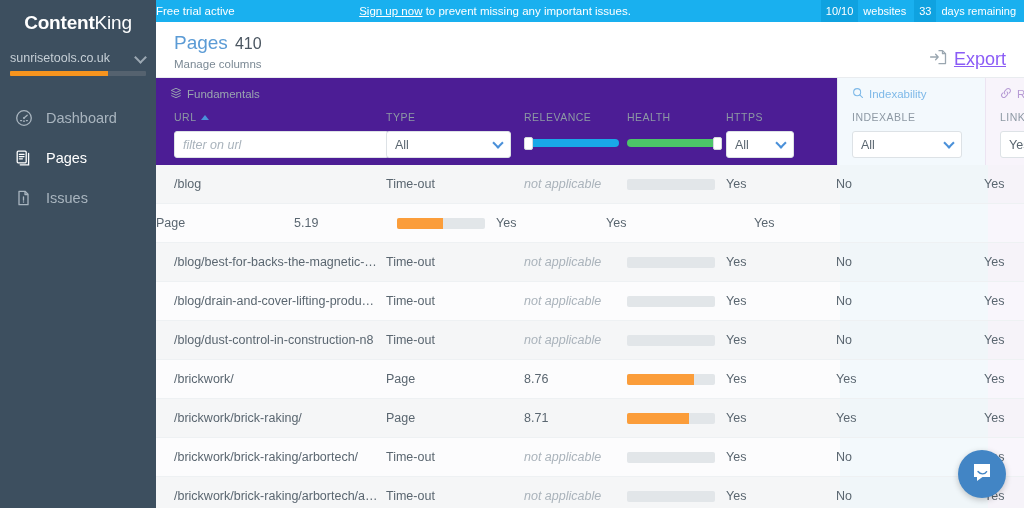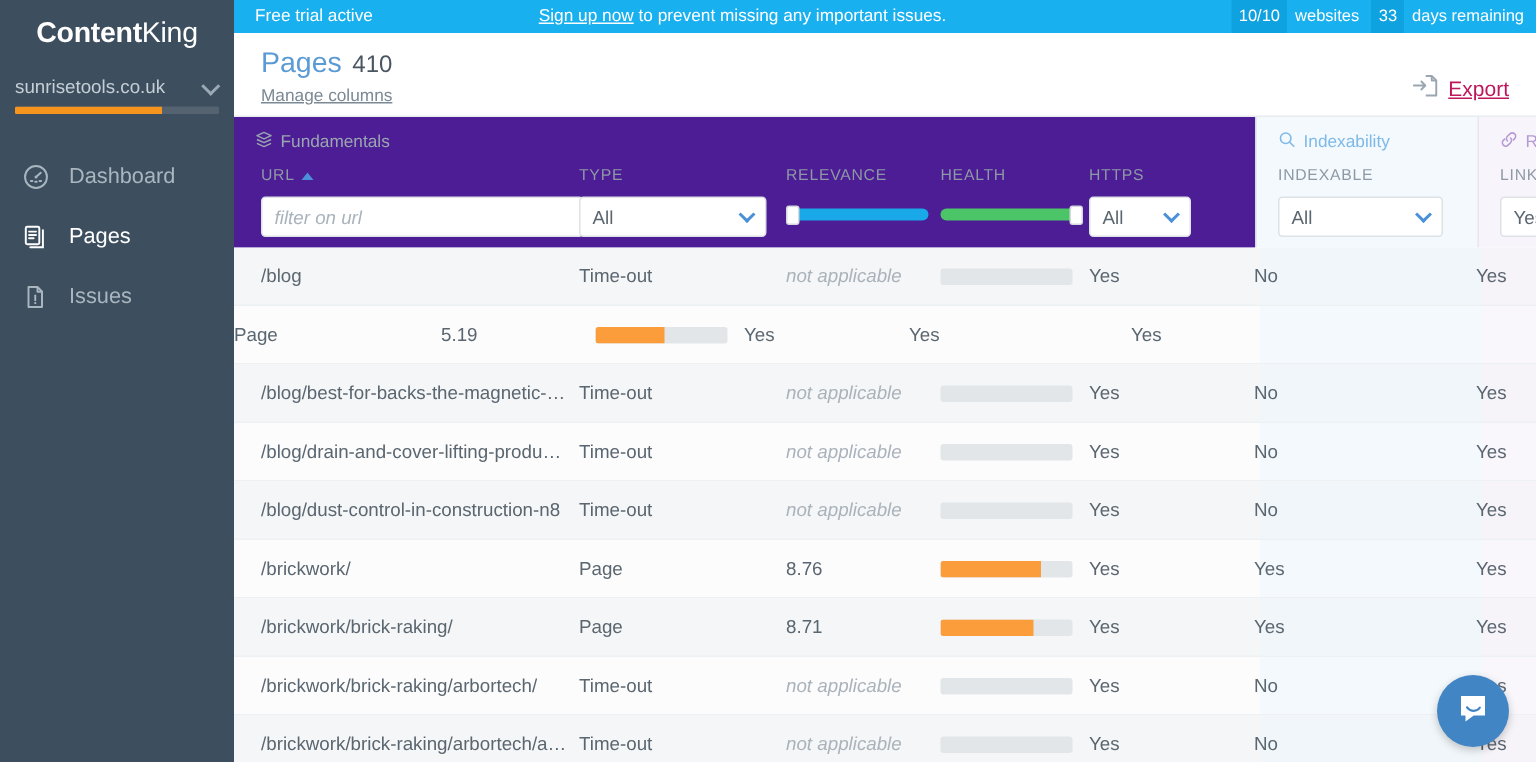--- a/index.html
+++ b/index.html
@@ -67,21 +67,21 @@
   
   .main { flex: 1 1 auto; height: 508px; display: flex; flex-direction: column; background: #ffffff; position: relative; }
 
   
   .banner {
     height: 22px; background: #19b0ef; color: #ffffff;
     display: flex; align-items: center;
     font-size: 11.5px; flex: 0 0 22px;
     position: relative;
   }
-  .banner-left { padding-left: 14px; }
+  .banner-left { }
   .banner-center {
     position: absolute; left: 0; right: 0; text-align: center;
     padding-right: 190px;
   }
   .banner-center a { color: #ffffff; text-decoration: underline; }
   .banner-right { margin-left: auto; display: flex; align-items: stretch; height: 22px; }
   .bchip {
     display: flex; align-items: center; padding: 0 5px;
     background: #0fa2e0; font-size: 11px;
   }
@@ -89,25 +89,25 @@
 
   
   .page-head {
     height: 55px; flex: 0 0 55px; background: #ffffff;
     display: flex; align-items: flex-start; padding: 10px 18px 0 18px;
     position: relative;
   }
   .title-row { display: flex; align-items: baseline; gap: 7px; }
   .title { font-size: 19px; color: #5b9bd5; }
   .title-count { font-size: 16px; color: #4a5560; }
-  .manage { font-size: 11.5px; color: #7b8994; text-decoration: underline; margin-top: 2px; display: inline-block; cursor: pointer; text-align: center; }
+  .manage { font-size: 11.5px; color: #7b8994; margin-top: 2px; display: inline-block; cursor: pointer; text-align: center; }
   .export {
     position: absolute; right: 18px; top: 26px;
     display: flex; align-items: center; gap: 7px;
-    font-size: 14px; color: #be185d; cursor: pointer;
+    font-size: 18px; color: #8b5cf6; cursor: pointer;
   }
   .export .lbl { text-decoration: underline; }
 
   
   .filterbar {
     flex: 0 0 88px; height: 88px;
     background: #fbfcfc;
     border-top: 1px solid #e9ecef;
     border-bottom: 1px solid #dfe3e7;
     display: flex; position: relative;

